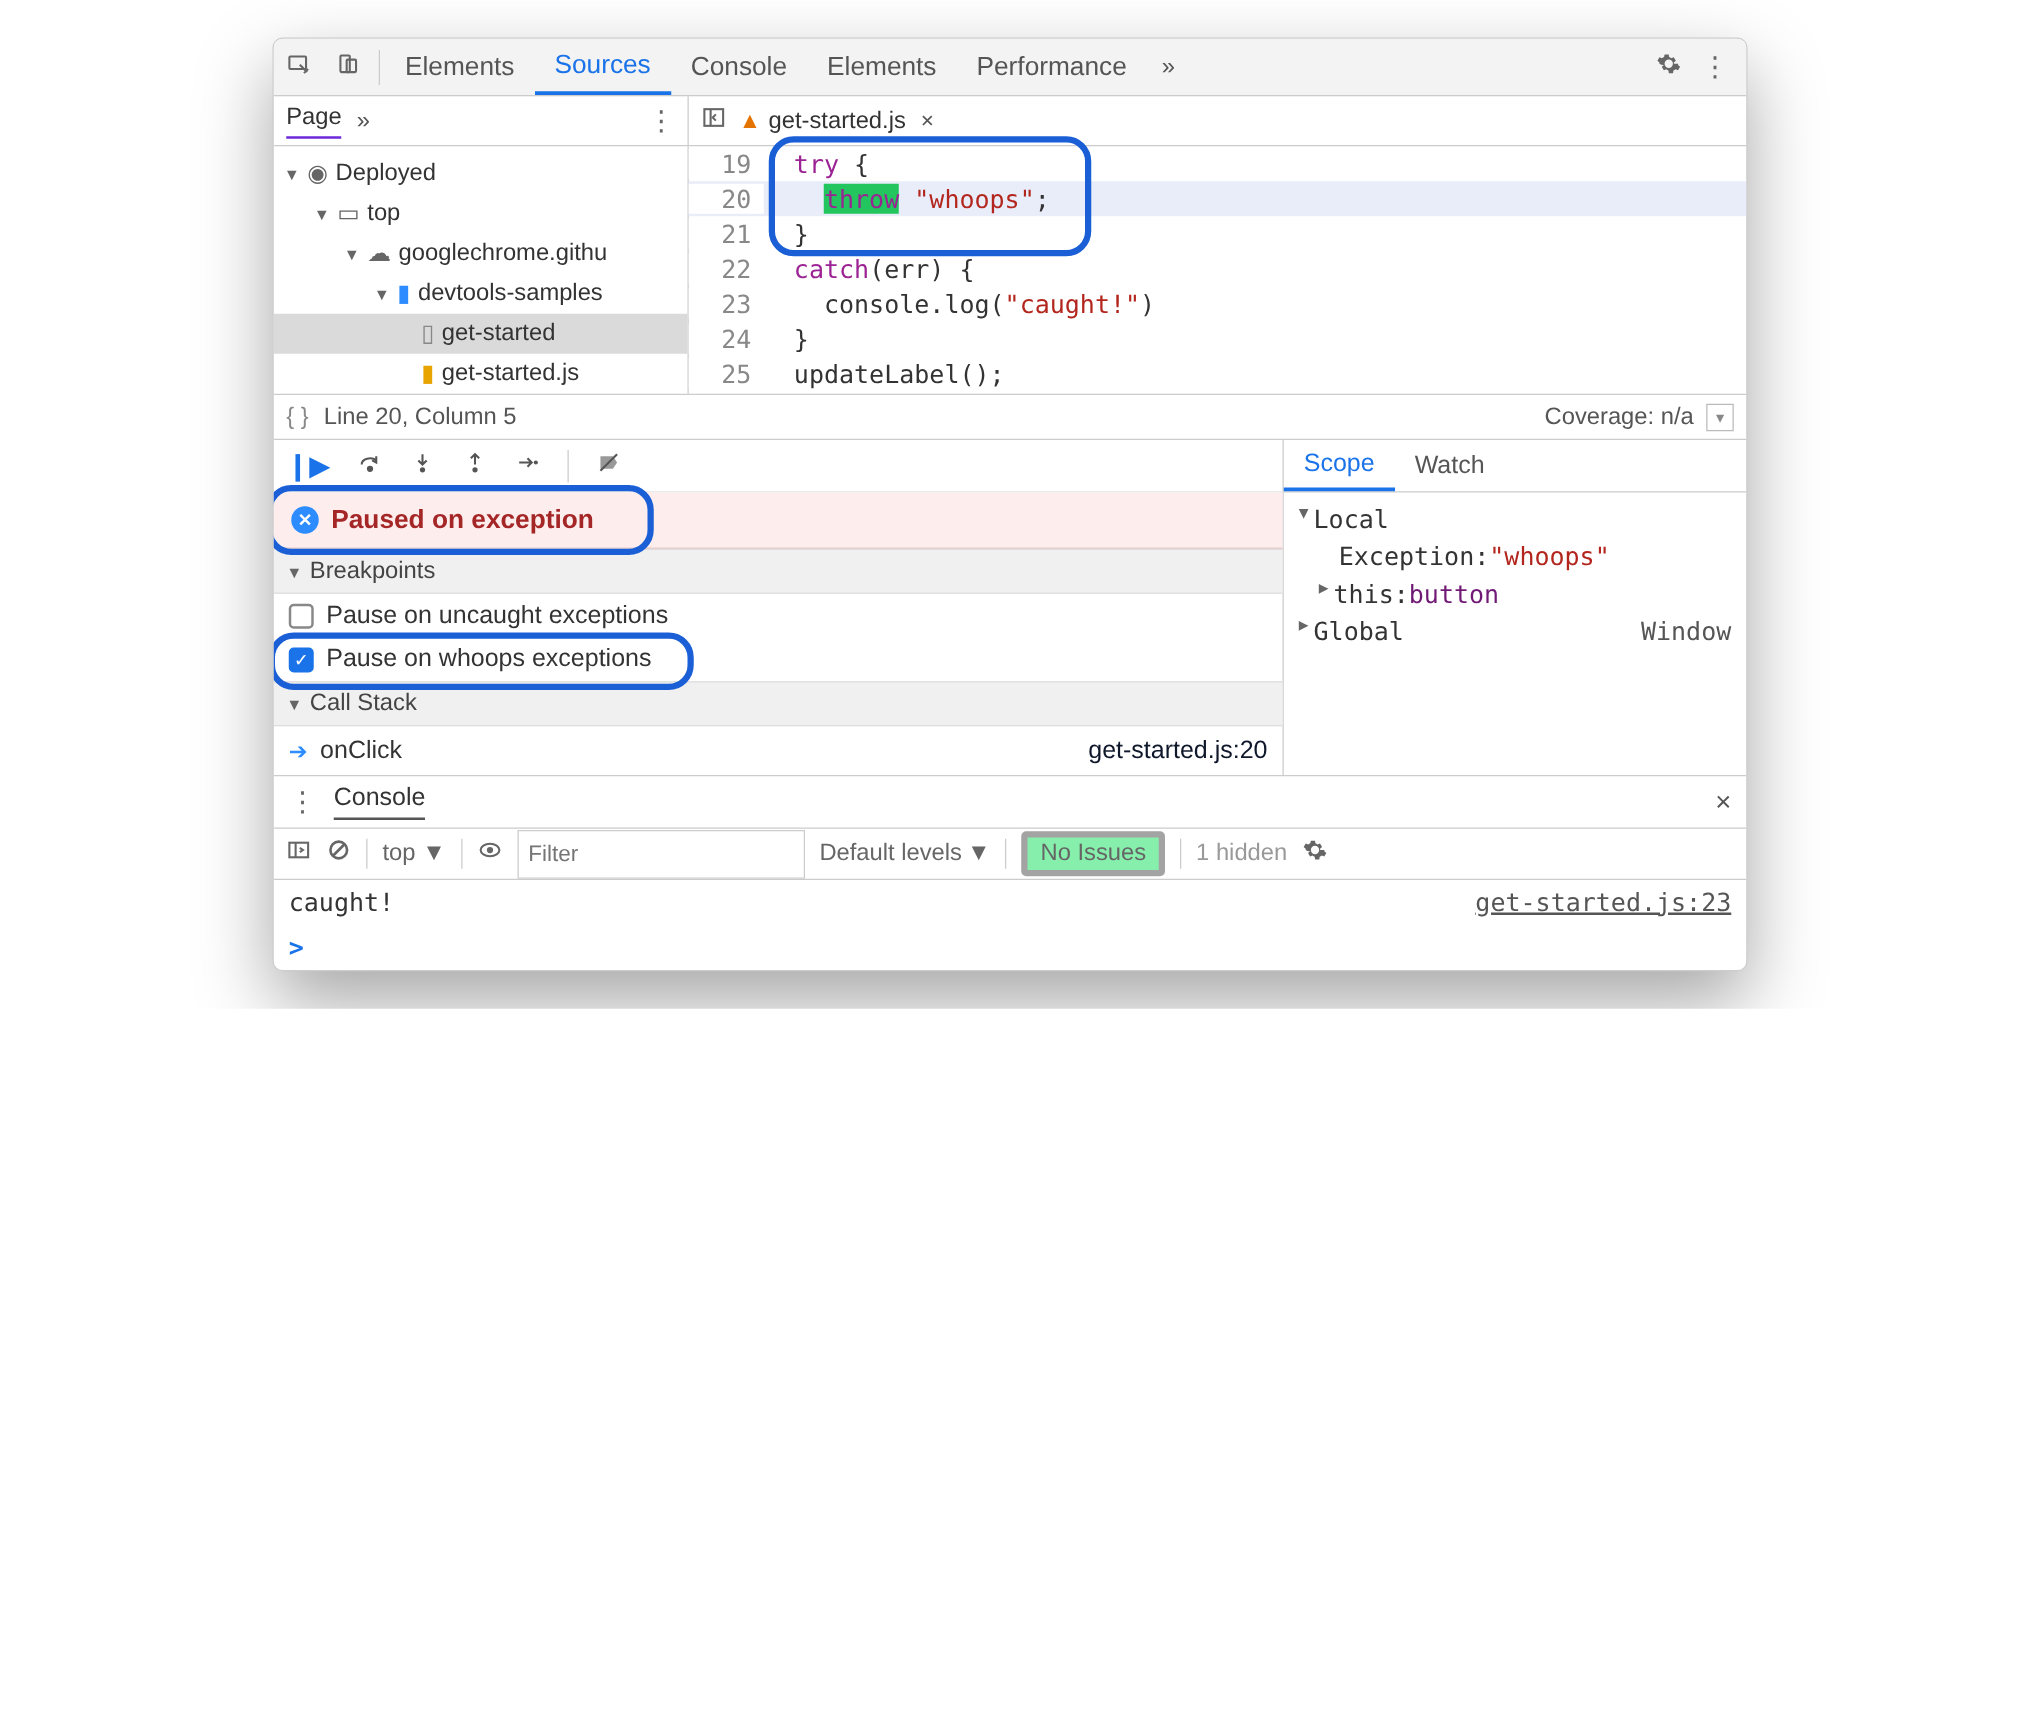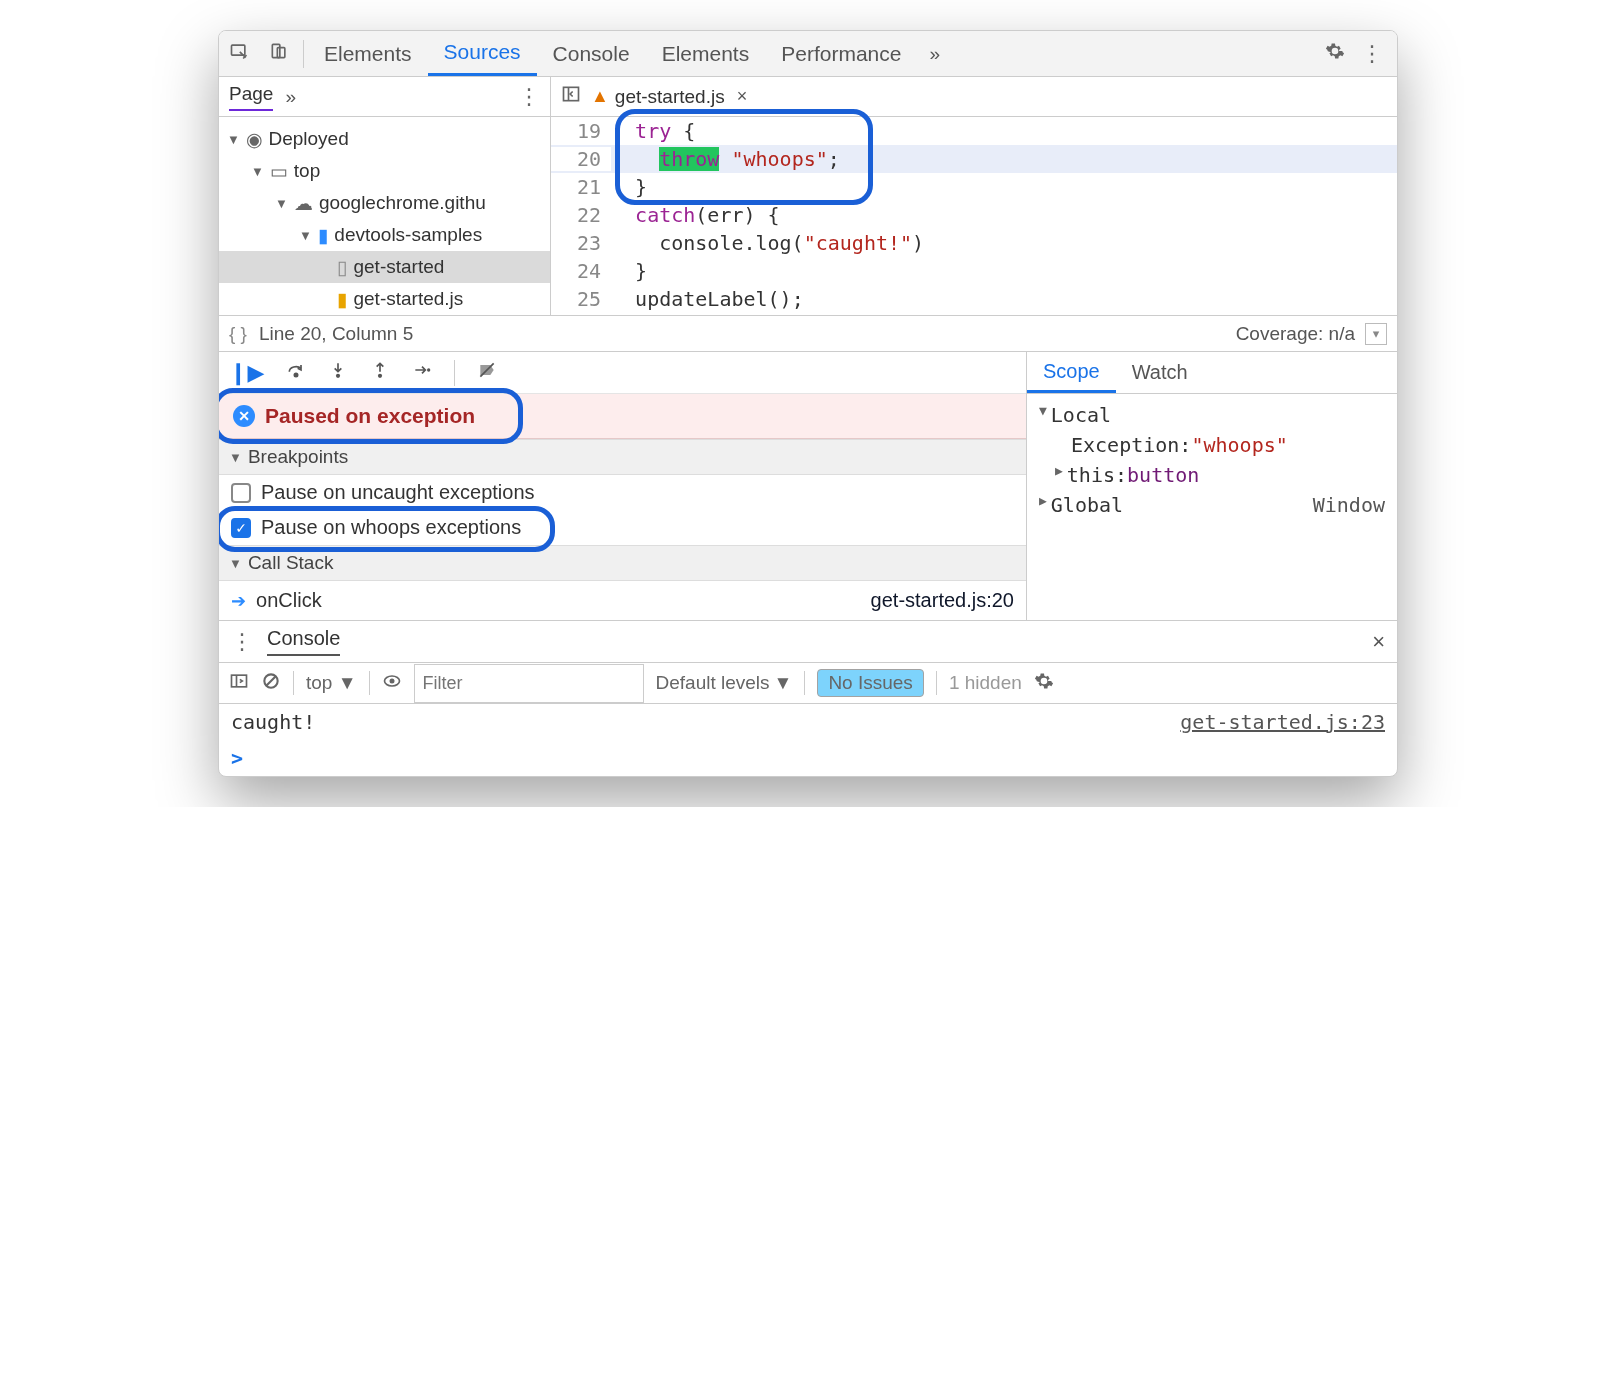--- a/index.html
+++ b/index.html
@@ -75,21 +75,21 @@
 .sc-row { display:flex; padding:3px 8px; }
 .sc-k { color:#701a75; } .sc-v { color:#b3261e; } .sc-g { color:#555; margin-left:auto; }
 
 .console-head { display:flex; align-items:center; height:42px; border-top:1px solid #ccc; padding:0 12px; gap:14px; }
 .console-tab { color:#333; border-bottom:2px solid #555; padding-bottom:4px; font-size:20px; }
 .console-x { margin-left:auto; color:#555; font-size:22px; }
 
 .console-tools { display:flex; align-items:center; height:42px; border-top:1px solid #ccc; border-bottom:1px solid #ccc; padding:0 10px; gap:12px; color:#666; font-size:19px; }
 .filter-in { border:1px solid #ccc; height:39px; width:230px; padding:0 8px; font-size:18px; }
 .def-lv { display:flex; align-items:center; gap:4px; }
-.noissues { border:1px solid #a3a3a3; border-radius:4px; padding:2px 10px; background:#7dd3fc; }
+.noissues { border:5px solid #a3a3a3; border-radius:4px; padding:2px 10px; background:#86efac; }
 .hidden-c { color:#999; }
 .vsep2 { width:1px; height:24px; background:#ccc; }
 
 .console-out { font-family:Menlo,Consolas,monospace; font-size:20px; }
 .out-row { display:flex; padding:6px 12px; }
 .out-loc { margin-left:auto; text-decoration:underline; color:#555; }
 .prompt-row { padding:6px 12px; color:#1a73e8; font-weight:bold; }
 
 svg { width:20px; height:20px; }
 </style>

